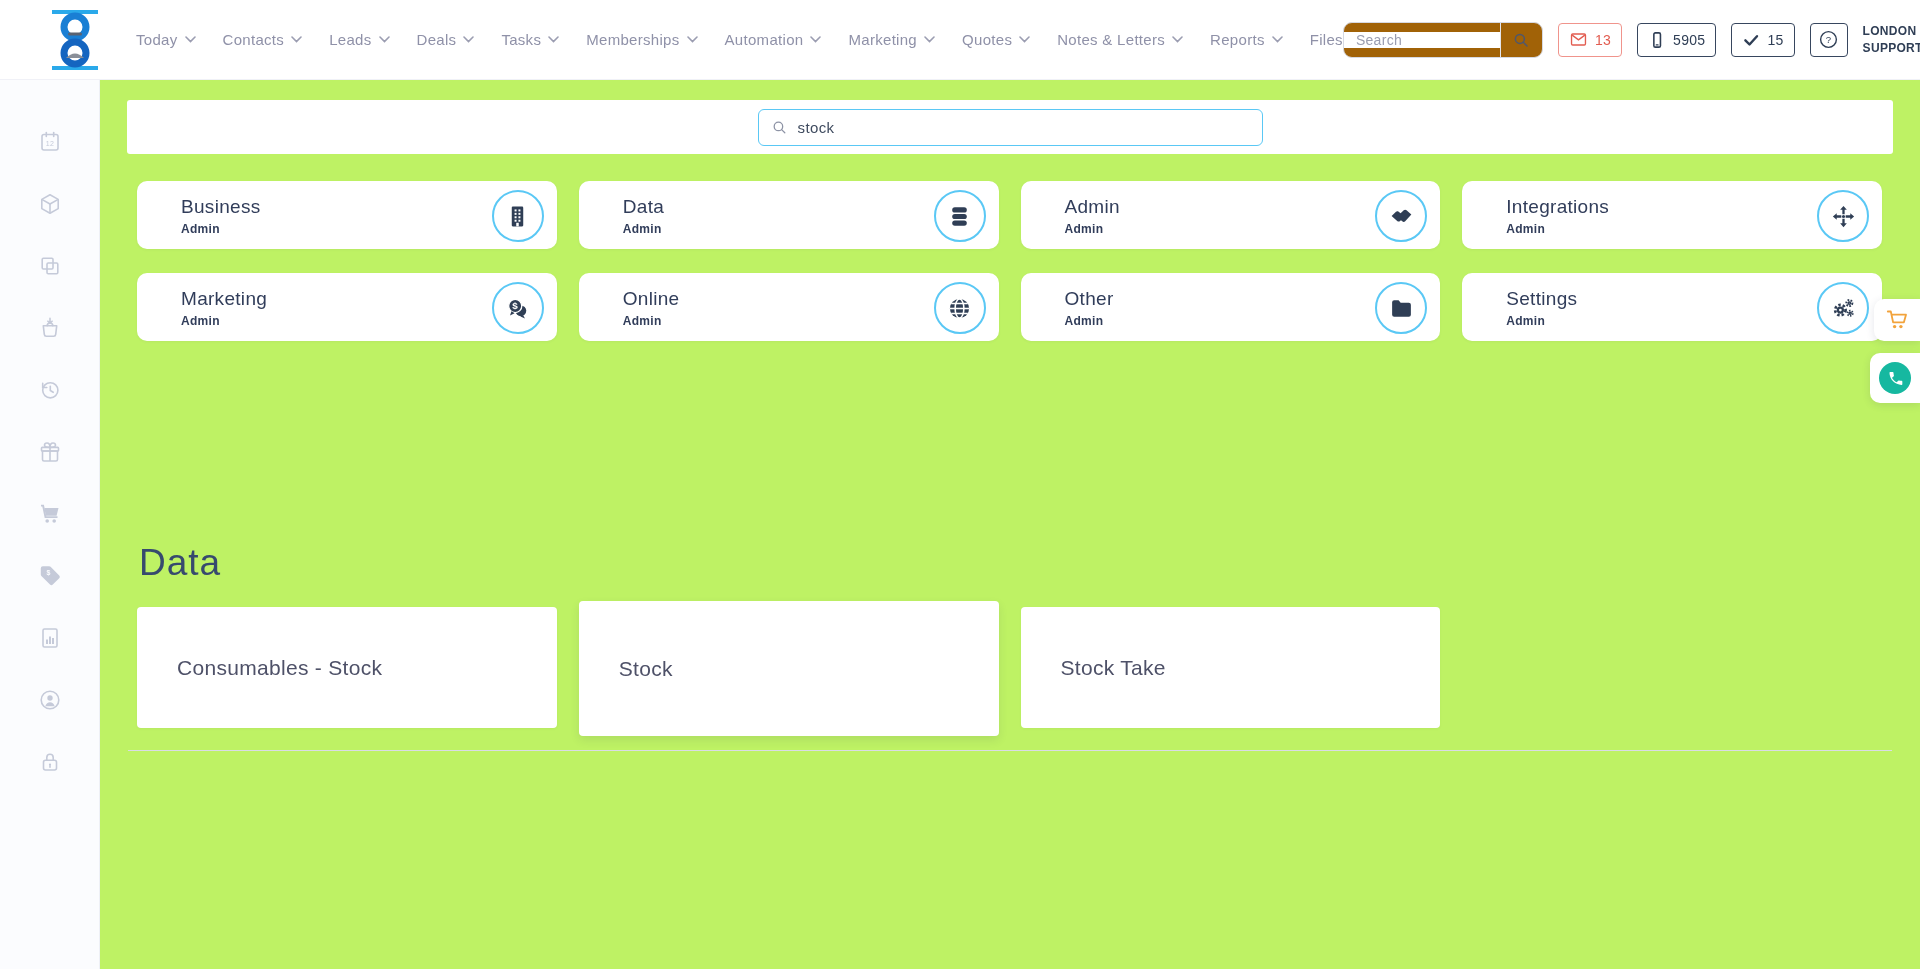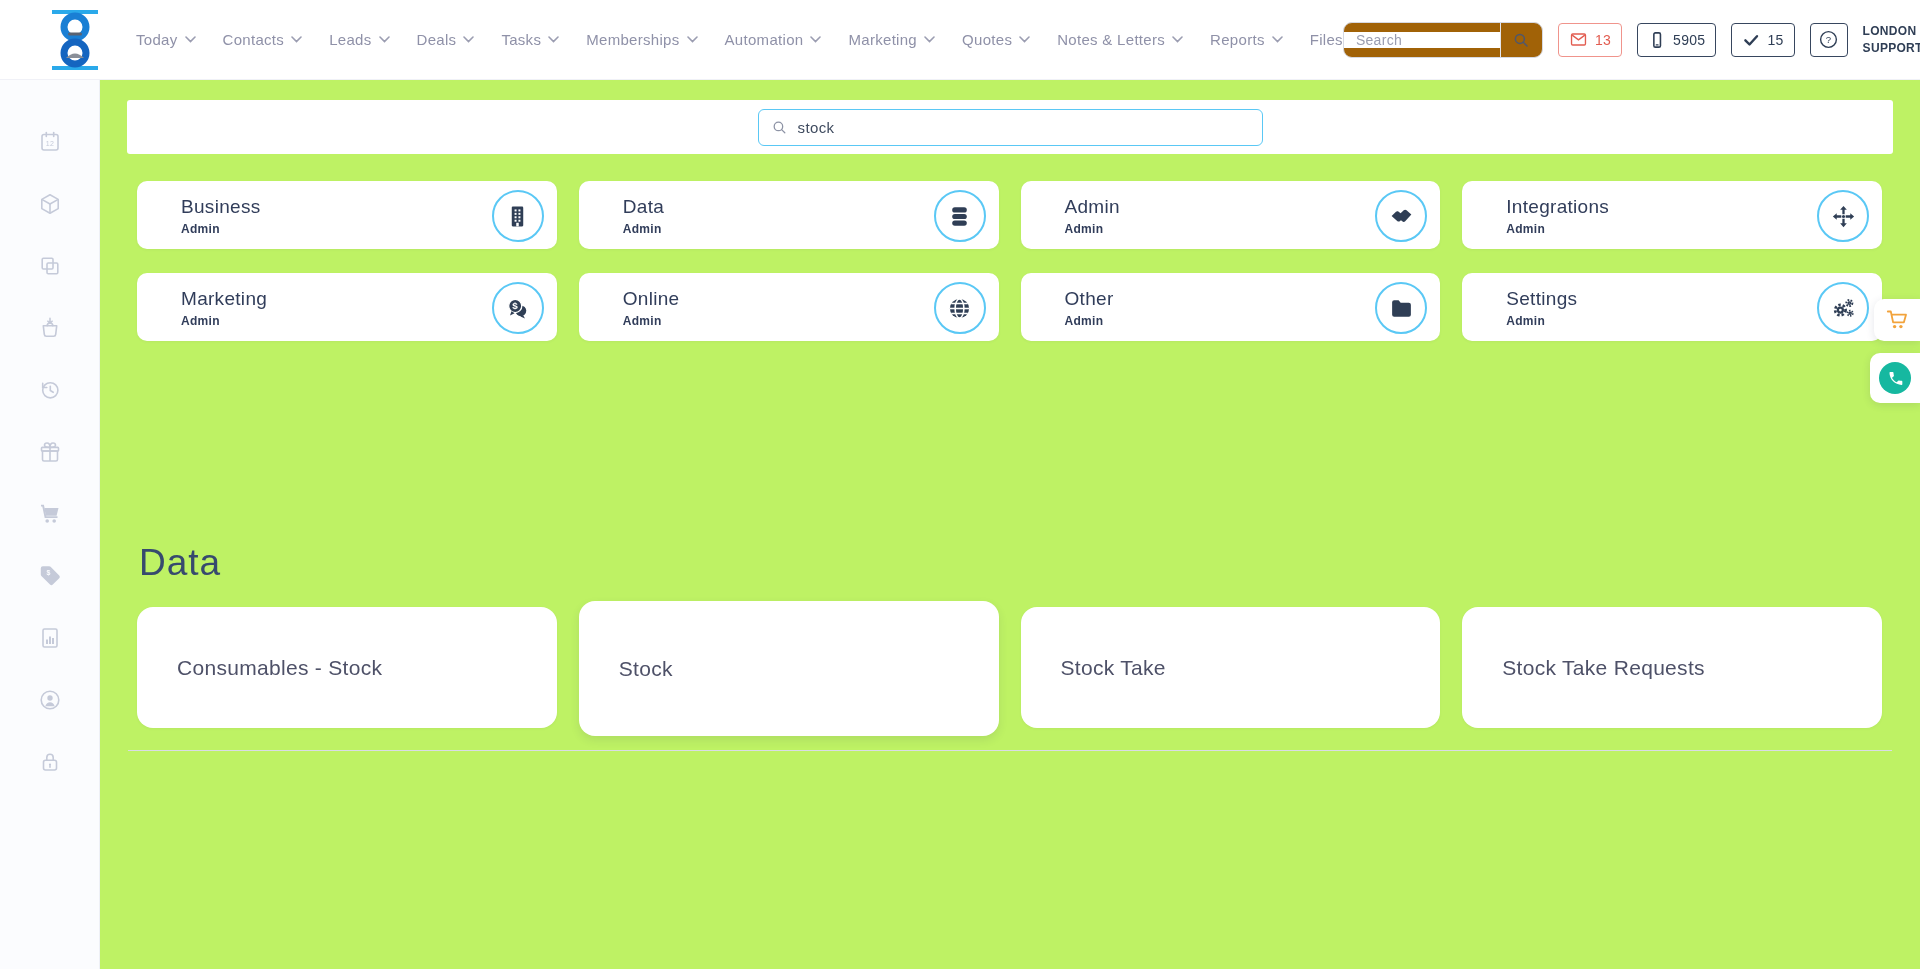--- a/index.html
+++ b/index.html
@@ -51,21 +51,21 @@
   .ac-title { font-size:19px; color:#313d5a; font-weight:500; }
   .ac-sub { font-size:12px; color:#313d5a; font-weight:bold; margin-top:4px; }
   .ac-circle { margin-left:auto; width:52px; height:52px; border-radius:50%; border:2px solid #5ac8f5;
                display:flex; align-items:center; justify-content:center; color:#2f3e55; background:#fff; }
   .ac-circle svg { width:25px; height:25px; }
 
   .section-title { position:absolute; left:39px; top:462px; font-size:37px; color:#374a6e; font-weight:500; letter-spacing:1px; }
 
   .data-grid { position:absolute; left:37px; right:38px; top:527px; display:grid;
                grid-template-columns:repeat(4,1fr); column-gap:22px; align-items:start; }
-  .data-card { height:121px; background:#fff; border-radius:16px; box-shadow:0 1px 3px rgba(40,50,90,.05);
+  .data-card { height:121px; background:#fff; border-radius:4px; box-shadow:0 1px 3px rgba(40,50,90,.05);
                display:flex; align-items:center; padding:0 20px 0 40px; cursor:pointer; }
   .data-card.raised { height:135px; margin-top:-6px; box-shadow:0 4px 10px rgba(40,50,90,.10); }
   .dc-title { font-size:21px; color:#4e5168; font-weight:500; }
 
   .divider { position:absolute; left:28px; right:28px; top:670px; height:1px; background:#d9dce5; }
 
   
   .edge-tab { position:absolute; right:0; background:#fff; border-radius:10px 0 0 10px;
               box-shadow:0 2px 8px rgba(40,50,90,.12); display:flex; align-items:center; justify-content:center;
               cursor:pointer; z-index:40; }
@@ -440,23 +440,20 @@
   <div class="data-grid">
     <div class="data-card">
       <span class="dc-title">Consumables - Stock</span>
     </div>
     <div class="data-card raised">
       <span class="dc-title">Stock</span>
     </div>
     <div class="data-card">
       <span class="dc-title">Stock Take</span>
     </div>
-    <div class="data-card">
-      <span class="dc-title">Stock Take Requests</span>
-    </div>
   </div>
 
   <div class="divider"></div>
 </div>
 
 <div class="edge-tab edge-cart">
   <svg width="24" height="24" viewBox="0 0 24 24">
       <path d="M2.8 3.5h3l2.3 10.8h10.8l2.1-7.6H7" fill="none" stroke="currentColor" stroke-width="1.8" stroke-linejoin="round" stroke-linecap="round"></path>
       <circle cx="9.6" cy="18.6" r="1.7" fill="currentColor"></circle>
       <circle cx="15.9" cy="18.6" r="1.7" fill="currentColor"></circle>

